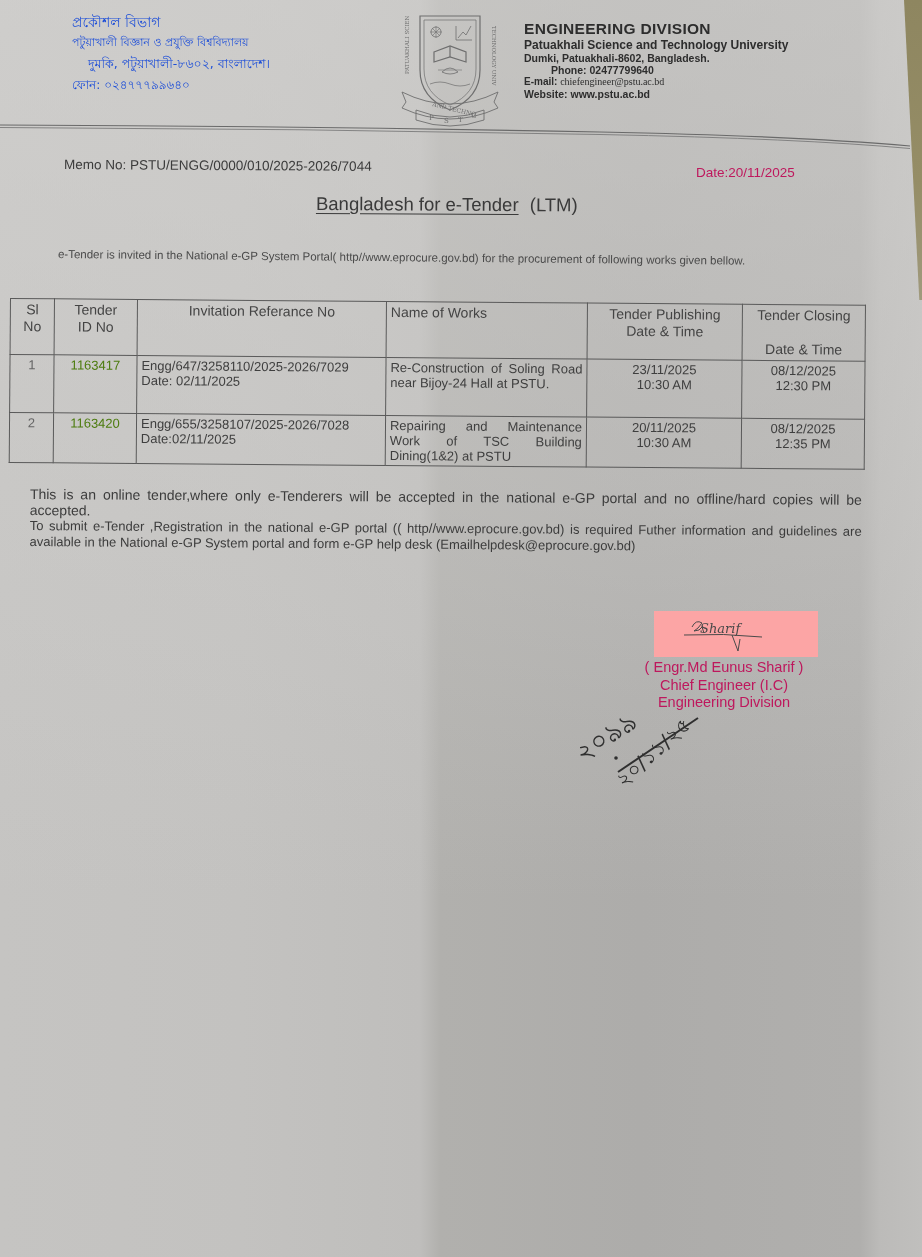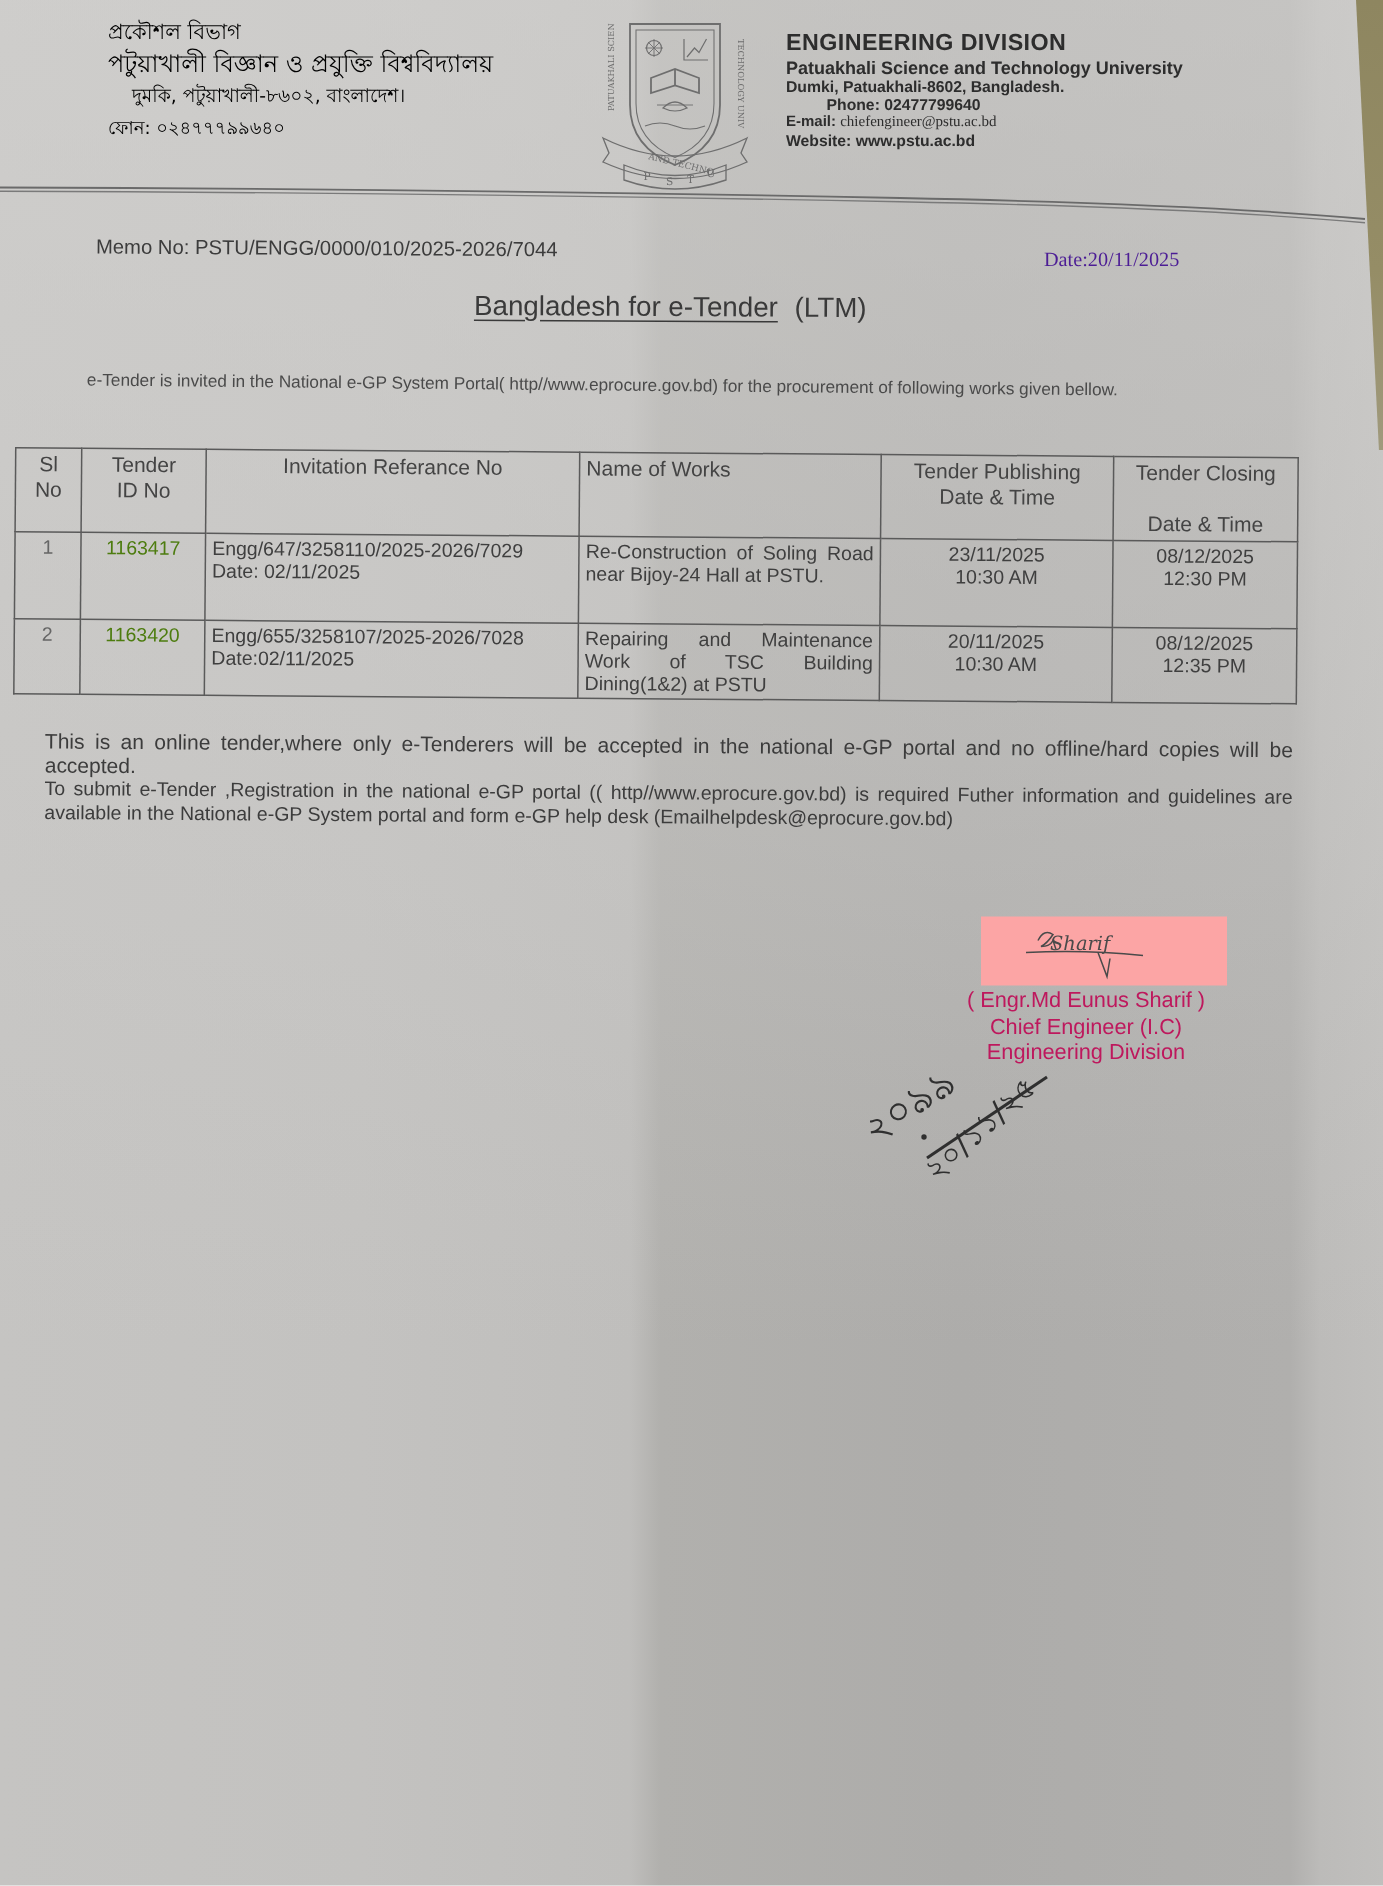--- a/index.html
+++ b/index.html
@@ -34,24 +34,24 @@
     position: absolute; right: 0; top: 0;
     width: 18px; height: 300px;
     background: linear-gradient(180deg, #8e8660 0%, #958d66 60%, #a09a7d 100%);
     clip-path: polygon(0 0, 100% 0, 100% 100%, 85% 100%);
   }
 
   
   .lh-bn {
     position: absolute; left: 72px; top: 12px;
     font-family: "DejaVu Sans", sans-serif;
-    color: #000000;
+    color: #1d4ed8;
   }
   .lh-bn .l1 { font-size: 14px; line-height: 20px; }
-  .lh-bn .l2 { font-size: 16px; line-height: 22px; text-align: center; }
+  .lh-bn .l2 { font-size: 11px; line-height: 22px; }
   .lh-bn .l3 { font-size: 12.5px; line-height: 20px; margin-left: 16px; }
   .lh-bn .l4 { font-size: 12px; line-height: 22px; }
 
   .logo {
     position: absolute; left: 398px; top: 12px; width: 104px; height: 116px;
   }
 
   .lh-en {
     position: absolute; left: 524px; top: 20px;
     color: #2d2d2d;
@@ -66,21 +66,21 @@
 
   .rule {
     position: absolute; left: 0; top: 122px; width: 922px; height: 30px;
   }
 
   .memo {
     position: absolute; left: 64px; top: 157px; font-size: 13.5px; color: #3c3c3c;
     transform: rotate(0.35deg); transform-origin: left center;
   }
   .date {
-    position: absolute; left: 696px; top: 165px; font-size: 13.5px; color: #4c1d95; font-family: Liberation Serif, serif;
+    position: absolute; left: 696px; top: 165px; font-size: 13.5px; color: #be185d;
   }
   .heading {
     position: absolute; left: 316px; top: 193px; font-size: 18.5px; color: #3a3a3a;
     transform: rotate(0.3deg); transform-origin: left center;
   }
   .heading .u { text-decoration: underline; text-underline-offset: 3px; }
 
   .intro {
     position: absolute; left: 58px; top: 248px; width: 792px;
     font-size: 11.5px; line-height: 13px; color: #4a4a4a;

